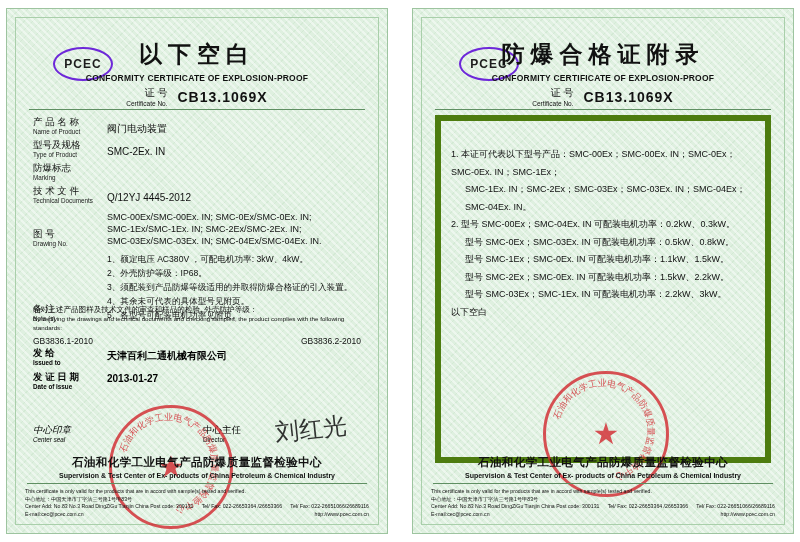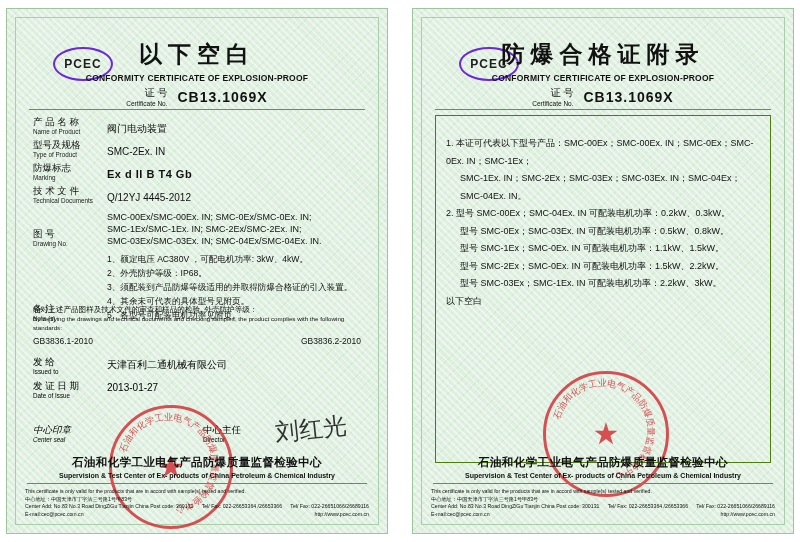--- a/index.html
+++ b/index.html
@@ -37,21 +37,21 @@
   .flab .cn{font-size:9.5px;display:block;}
   .flab .en{font-size:6.3px;display:block;color:#222;}
   .fval{flex:1;font-size:10px;line-height:1.35;padding-top:1px;}
   .fval.small{font-size:9px;}
   .mark{font-weight:bold;font-size:11px;letter-spacing:.5px;}
   .notes{font-size:8.6px;line-height:1.5;}
   .notes div{margin-bottom:1px;}
   .verify{position:absolute;left:26px;right:26px;top:296px;font-size:7.6px;line-height:1.35;color:#111;}
   .verify .en{font-size:6.2px;}
   .std{display:flex;justify-content:space-between;gap:52px;font-size:8.5px;margin-top:4px;}
-  .issue{position:absolute;left:26px;top:348px;right:26px;font-size:9px;}
+  .issue{position:absolute;left:26px;top:339px;right:26px;font-size:9px;font-weight:bold;}
   .irow{display:flex;align-items:flex-start;margin-bottom:6px;}
   .ilab{width:74px;flex:0 0 74px;line-height:1.15;}
   .ilab .cn{font-size:9.5px;display:block;}
   .ilab .en{font-size:6.3px;display:block;}
   .ival{flex:1;font-size:10px;padding-top:1px;}
   .seal-row{position:absolute;left:26px;right:26px;top:416px;display:flex;}
   .seal-lab{width:74px;flex:0 0 74px;line-height:1.15;font-style:italic;}
   .seal-lab .cn{font-size:9.5px;display:block;}
   .seal-lab .en{font-size:6.3px;display:block;}
   .dir-lab{width:74px;flex:0 0 74px;line-height:1.15;margin-left:96px;}
@@ -63,21 +63,21 @@
   .signature{position:absolute;left:268px;top:404px;font-size:24px;color:#111;font-family:"DejaVu Serif",serif;
              transform:rotate(-6deg);opacity:.85;}
   
   .footer{position:absolute;left:14px;right:14px;bottom:14px;text-align:center;}
   .f-cn{font-size:11.5px;font-weight:bold;letter-spacing:.4px;color:#111;}
   .f-en{font-size:7px;font-weight:bold;color:#111;margin-top:2px;}
   .f-hr{border-top:1px solid #5f8f62;margin:4px 6px;}
   .f-fine{font-size:5.2px;line-height:1.5;color:#111;text-align:left;padding:0 4px;}
   .f-fine .two{display:flex;justify-content:space-between;}
   
-  .rbox{position:absolute;left:22px;right:22px;top:106px;bottom:70px;border:1px solid #4d7c0f;padding:19px 10px;box-sizing:border-box;}
+  .rbox{position:absolute;left:22px;right:22px;top:106px;bottom:70px;border:6px solid #4d7c0f;padding:25px 10px;box-sizing:border-box;}
   .rline{font-size:9px;line-height:1.95;color:#111;}
   .rline.ind{padding-left:14px;}
   .rstamp{position:absolute;left:50%;margin-left:-60px;bottom:36px;width:120px;height:120px;border:3px solid #d2232a;border-radius:50%;opacity:.78;}
   .rstamp .star{position:absolute;left:50%;top:50%;transform:translate(-50%,-50%);color:#d2232a;font-size:30px;line-height:1;}
 </style>
 </head>
 <body>
 
 <div class="page">
 
@@ -114,21 +114,20 @@
           <span class="cn">型号及规格</span>
           <span class="en">Type of Product</span>
         </div>
         <div class="fval">SMC-2Ex. IN</div>
       </div>
       <div class="frow">
         <div class="flab">
           <span class="cn">防爆标志</span>
           <span class="en">Marking</span>
         </div>
-        <div class="fval mark">Ex d II B T4 Gb</div>
       </div>
       <div class="frow">
         <div class="flab">
           <span class="cn">技 术 文 件</span>
           <span class="en">Technical Documents</span>
         </div>
         <div class="fval">Q/12YJ 4445-2012</div>
       </div>
       <div class="frow">
         <div class="flab">

